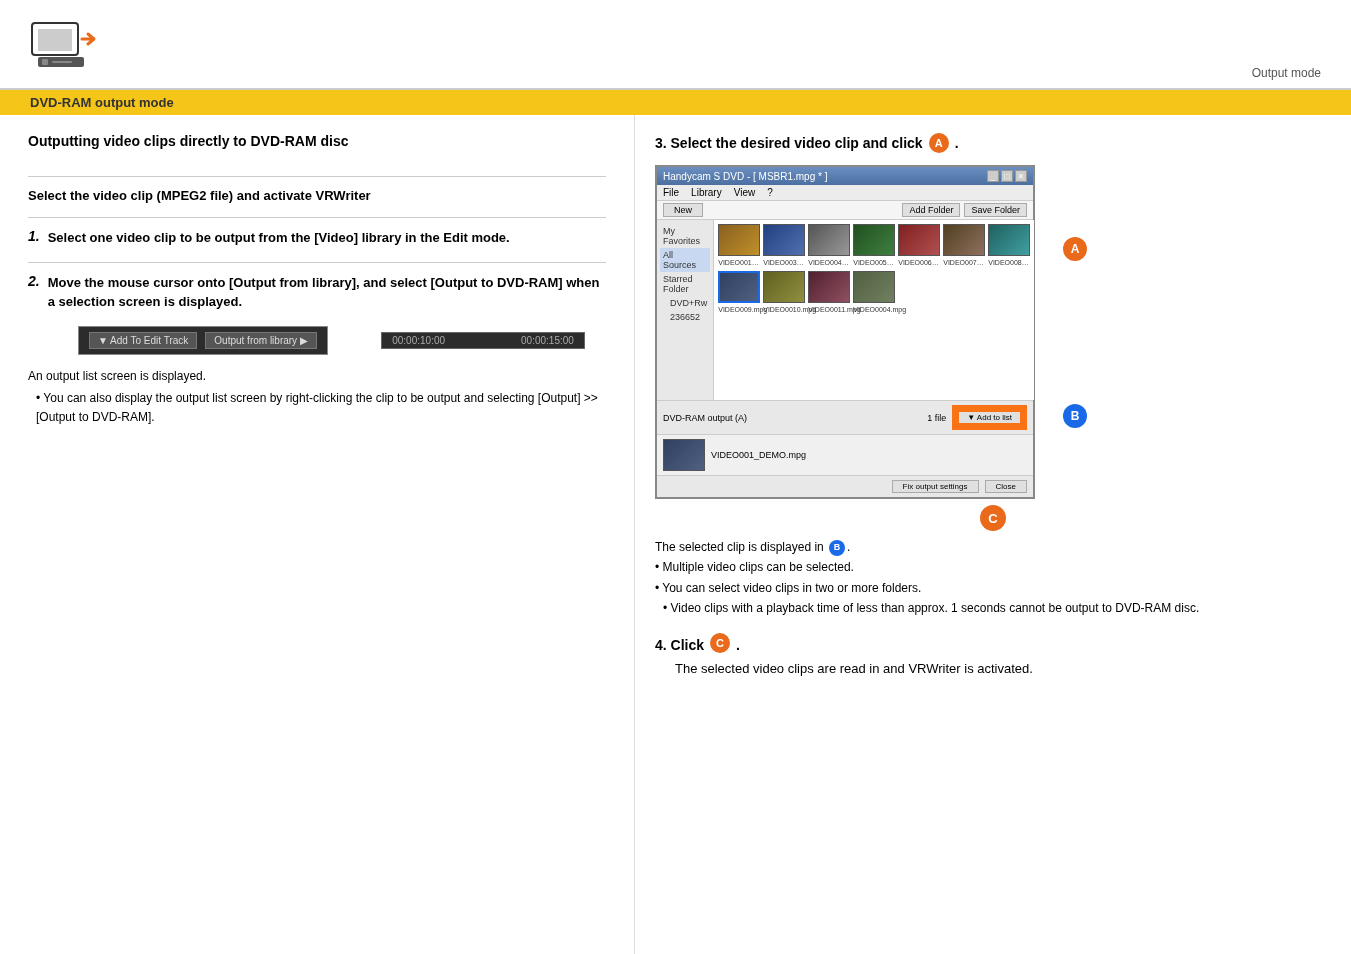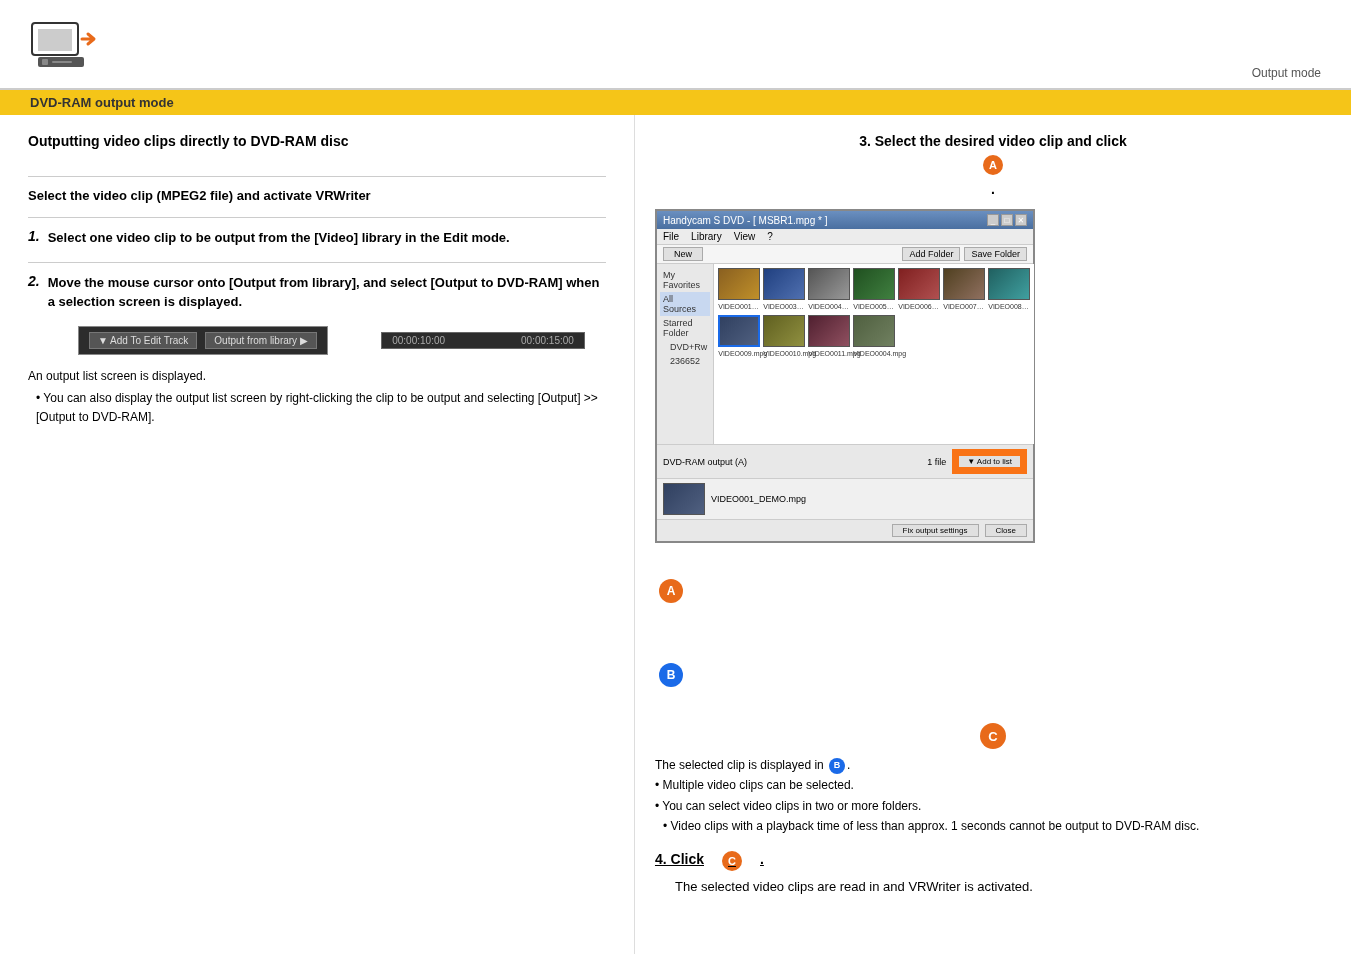--- a/index.html
+++ b/index.html
@@ -74,27 +74,27 @@
       <span style="font-size:10px; color:#aaa;padding-left:46px;">00:00:15:00</span>
     </div>
 
     <p style="font-size:12px; margin-bottom:6px;">An output list screen is displayed.</p>
     <p style="font-size:12px; line-height:1.6; margin-left:8px;">• You can also display the output list screen by right-clicking the clip to be output and selecting [Output] &gt;&gt; [Output to DVD-RAM].</p>
 
   </div>
 
   <div style="width:53%; padding:18px 20px; overflow:hidden;">
 
-    <div style="display:flex; align-items:center; gap:6px; font-size:14px; font-weight:bold; margin-bottom:12px;flex-direction:column;">
+    <div style="display:flex; align-items:center; gap:6px; font-size:14px; font-weight:bold; margin-bottom:12px;">
       <span>3.  Select the desired video clip and click</span>
       <span style="width:20px;height:20px;border-radius:50%;background:#e86a1a;color:white;font-size:11px;font-weight:bold;display:inline-flex;align-items:center;justify-content:center;">A</span>
       <span style="font-size:14px;">.</span>
     </div>
 
-    <div style="display:flex; gap:6px;flex-direction:column;">
+    <div style="display:flex; gap:24px;">
 
       <div style="border:2px solid #888; background:#f0f0f0; width:380px; font-size:10px; flex-shrink:0;">
 
         <div style="background:linear-gradient(to bottom,#6a8fc0,#4a6fa0);color:white;padding:3px 6px;font-size:10px;display:flex;justify-content:space-between;align-items:center;">
           <span>Handycam S DVD - [ MSBR1.mpg * ]</span>
           <div style="display:flex;gap:2px;">
             <span style="width:12px;height:12px;background:#ccc;display:inline-block;border:1px solid #999;font-size:8px;text-align:center;line-height:12px;">_</span>
             <span style="width:12px;height:12px;background:#ccc;display:inline-block;border:1px solid #999;font-size:8px;text-align:center;line-height:12px;">□</span>
             <span style="width:12px;height:12px;background:#ccc;display:inline-block;border:1px solid #999;font-size:8px;text-align:center;line-height:12px;">✕</span>
           </div>
@@ -194,21 +194,21 @@
       <p>
         <span>The selected clip is displayed in</span>
         <span style="width:16px;height:16px;border-radius:50%;background:#1a6ae8;color:white;font-size:9px;font-weight:bold;display:inline-flex;align-items:center;justify-content:center;vertical-align:middle;margin:0 2px;">B</span>.
       </p>
       <p>• Multiple video clips can be selected.</p>
       <p>• You can select video clips in two or more folders.</p>
       <p style="padding-left:8px;">• Video clips with a playback time of less than approx. 1 seconds cannot be output to DVD-RAM disc.</p>
     </div>
 
     <div style="margin-top:14px;">
-      <div style="display:flex;align-items:flex-start;gap:18px;font-size:14px;font-weight:bold;margin-bottom:6px;text-decoration:underline;">
+      <div style="display:flex;align-items:flex-end;gap:6px;font-size:14px;font-weight:bold;margin-bottom:6px;">
         <span>4.  Click</span>
         <span style="width:20px;height:20px;border-radius:50%;background:#e86a1a;color:white;font-size:11px;font-weight:bold;display:inline-flex;align-items:center;justify-content:center;">C</span>
         <span>.</span>
       </div>
       <p style="font-size:13px;line-height:1.5;margin-left:20px;">The selected video clips are read in and VRWriter is activated.</p>
     </div>
 
   </div>
 </div>
 

